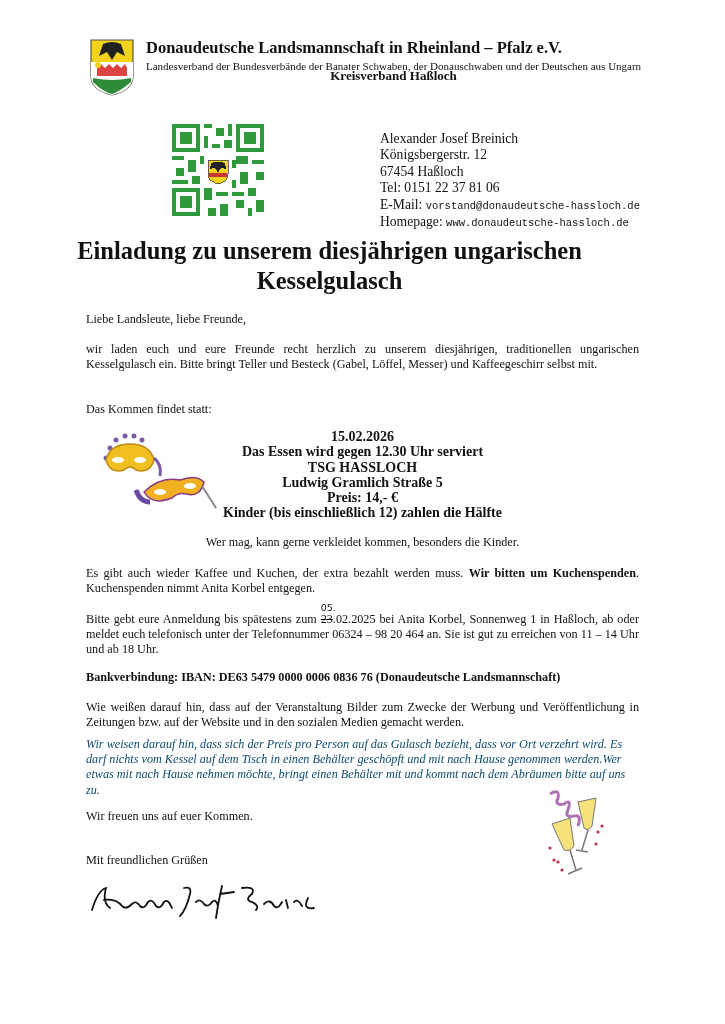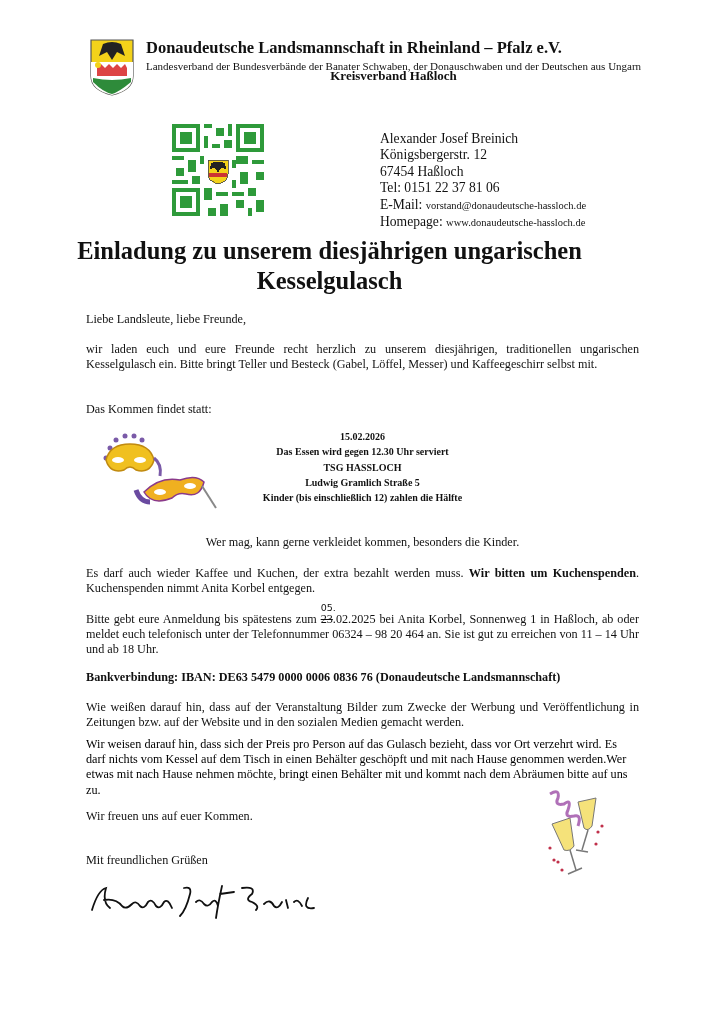--- a/index.html
+++ b/index.html
@@ -4,27 +4,27 @@
 <style>
   html, body { margin:0; padding:0; background:#ffffff; }
   body { width:725px; height:1024px; position:relative; overflow:hidden; font-family:"Liberation Serif", serif; color:#111; }
   .abs { position:absolute; }
   .logo { left:89px; top:38px; width:46px; height:58px; }
   .hdr-title { left:146px; top:38px; font-size:16.5px; font-weight:bold; white-space:nowrap; }
   .hdr-sub { left:146px; top:60px; font-size:11px; white-space:nowrap; }
   .hdr-kv { left:0; width:725px; top:68px; text-align:center; font-size:13px; font-weight:bold; padding-left:62px; box-sizing:border-box; }
   .qr { left:172px; top:124px; width:92px; height:92px; }
   .contact { left:380px; top:131px; font-size:13.6px; line-height:16.4px; white-space:nowrap; }
-  .contact .sm { font-size:10.5px; }
+  .contact .sm { font-size:10.5px;font-family:Liberation Mono, monospace; }
   .title { left:0; width:659px; top:236px; text-align:center; font-size:24.5px; font-weight:bold; line-height:30px; }
   .para { left:86px; width:553px; font-size:12.2px; line-height:15.2px; text-align:justify; }
-  .event { left:200px; width:325px; top:429px; text-align:center; font-size:10px; font-weight:bold; line-height:15.3px; }
+  .event { left:200px; width:325px; top:429px; text-align:center; font-size:14px; font-weight:bold; line-height:15.3px; }
   .masks { left:100px; top:430px; width:120px; height:82px; }
   .center-line { left:0; width:725px; top:535px; text-align:center; font-size:12.2px; padding-left:0; }
-  .red { color:#000000; }
+  .red { color:#0c4a6e; font-style:italic; }
   .strike { position:relative; display:inline-block; }
   .strike .old { text-decoration:line-through; }
   .strike .new { position:absolute; left:0; top:-12px; font-family:"DejaVu Sans", sans-serif; font-size:9.5px; }
   .glasses { left:540px; top:788px; width:72px; height:96px; }
   .sig { left:88px; top:880px; width:230px; height:40px; }
 </style>
 </head>
 <body>
 
 <div class="abs logo">
@@ -129,27 +129,28 @@
     <path d="M36 60 Q40 72 50 72" stroke="#6a4aa0" stroke-width="5" fill="none"></path>
     <line x1="102" y1="56" x2="116" y2="78" stroke="#888" stroke-width="2"></line>
   </svg>
 </div>
 
 <div class="abs event">
   <div>15.02.2026</div>
   <div>Das Essen wird gegen 12.30 Uhr serviert</div>
   <div>TSG HASSLOCH</div>
   <div>Ludwig Gramlich Straße 5</div>
+  <div>Preis: 14,- €</div>
   <div>Kinder (bis einschließlich 12) zahlen die Hälfte</div>
 </div>
 
 <div class="abs center-line">Wer mag, kann gerne verkleidet kommen, besonders die Kinder.</div>
 
 <div class="abs para" style="top:566px;">
-  <span>Es darf auch wieder Kaffee und Kuchen, der extra bezahlt werden muss. </span><b>Wir bitten um Kuchenspenden</b><span>. Kuchenspenden nimmt Anita Korbel entgegen.</span>
+  <span>Es gibt auch wieder Kaffee und Kuchen, der extra bezahlt werden muss. </span><b>Wir bitten um Kuchenspenden</b><span>. Kuchenspenden nimmt Anita Korbel entgegen.</span>
 </div>
 
 <div class="abs para" style="top:612px;">
   <span>Bitte gebt eure Anmeldung bis spätestens zum </span><span class="strike"><span class="old">23</span><span class="new">05.</span></span><span>.02.2025 bei Anita Korbel, Sonnenweg 1 in Haßloch, ab oder meldet euch telefonisch unter der Telefonnummer 06324 – 98 20 464 an. Sie ist gut zu erreichen von 11 – 14 Uhr und ab 18 Uhr.</span>
 </div>
 
 <div class="abs para" style="top:670px; font-weight:bold;">Bankverbindung: IBAN: DE63 5479 0000 0006 0836 76  (Donaudeutsche Landsmannschaft)</div>
 
 <div class="abs para" style="top:700px;">Wie weißen darauf hin, dass auf der Veranstaltung Bilder zum Zwecke der Werbung und Veröffentlichung in Zeitungen bzw. auf der Website und in den sozialen Medien gemacht werden.</div>
 

